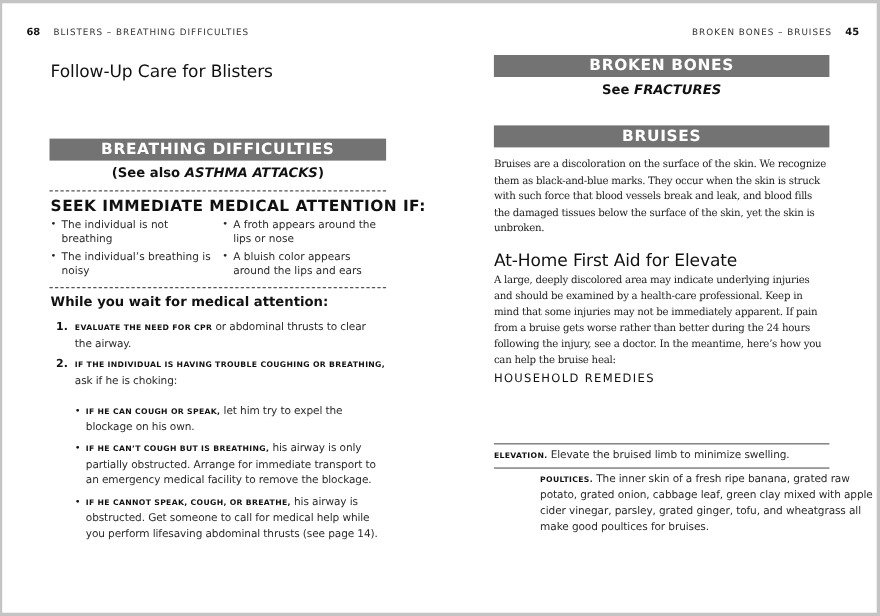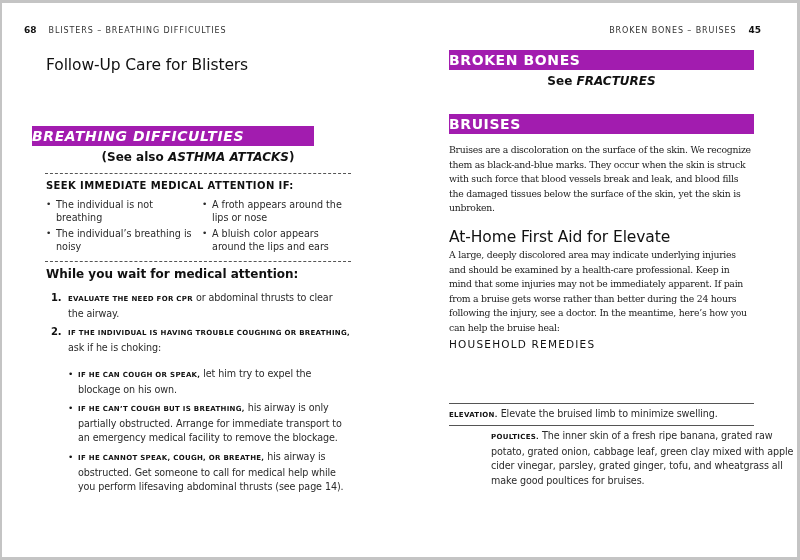--- a/index.html
+++ b/index.html
@@ -16,21 +16,21 @@
     .page-right { left: 400px; width: 395px; }
 
     .running-head {
       position: absolute; top: 22px;
       font-family: "DejaVu Sans", sans-serif;
       font-size: 8px; letter-spacing: 0.9px; color: #333;
     }
     .folio { font-weight: bold; font-size: 9px; color: #111; letter-spacing: 0; }
     .rh-left { left: 22px; }
     .rh-left .folio { margin-right: 12px; }
-    .rh-right { right: 36px; }
+    .rh-right { right: 16px; }
     .rh-right .folio { margin-left: 12px; }
 
     .abs { position: absolute; }
 
     .h2 {
       font-family: "DejaVu Sans", sans-serif;
       font-size: 15.5px; color: #111; letter-spacing: -0.1px; white-space: nowrap;
     }
     .body-serif {
       font-family: "DejaVu Serif", serif;
@@ -39,39 +39,39 @@
     .body-sans {
       font-family: "DejaVu Sans", sans-serif;
       font-size: 9.6px; line-height: 14.5px; color: #2a2a2a; letter-spacing: -0.1px;
     }
     .smallcaps-bold {
       font-family: "DejaVu Sans", sans-serif; font-weight: bold;
       font-size: 7px; letter-spacing: 0.3px; color: #111;
     }
 
     .bar {
-      position: absolute; background: #a21caf; color: #fff;
+      position: absolute; background: #737373; color: #fff;
       font-family: "DejaVu Sans", sans-serif; font-weight: bold;
-      letter-spacing: 0.6px;
+      text-align: center; letter-spacing: 0.6px;
     }
     .subtitle {
       position: absolute; text-align: center;
       font-family: "DejaVu Sans", sans-serif; font-weight: bold; color: #111;
     }
     .subtitle i { font-style: italic; }
 
     .dashed {
       position: absolute; height: 0;
       border-top: 1.5px dashed #555;
     }
     .rule { position: absolute; height: 0; border-top: 1px solid #555; }
 
     .seek-head {
       position: absolute; font-family: "DejaVu Sans", sans-serif; font-weight: bold;
-      font-size: 10px; letter-spacing: 0.4px; color: #111;
+      font-size: 14px; letter-spacing: 0.4px; color: #111;
     }
     .bullet-list { position: absolute; margin: 0; padding: 0; list-style: none; }
     .bullet-list li {
       position: relative; padding-left: 10px; margin-bottom: 3px;
       font-family: "DejaVu Sans", sans-serif; font-size: 9.6px; line-height: 13px; color: #2a2a2a;
     }
     .bullet-list li::before {
       content: "\2022"; position: absolute; left: 0; top: 0; font-size: 9px;
     }
 
@@ -102,21 +102,21 @@
 
 <div class="spread">
 
   <div class="page page-left">
     <div class="running-head rh-left">
       <span class="folio">68</span><span>BLISTERS – BREATHING DIFFICULTIES</span>
     </div>
 
     <div class="abs h2" style="left:44px; top:53px;">Follow-Up Care for Blisters</div>
 
-    <div class="bar" style="left:30px; top:123px; width:282px; height:20px; line-height:20px; font-size:14px;font-style:italic;">BREATHING DIFFICULTIES</div>
+    <div class="bar" style="left:43px; top:123px; width:306px; height:20px; line-height:20px; font-size:14px;">BREATHING DIFFICULTIES</div>
     <div class="subtitle" style="left:43px; top:147px; width:306px; font-size:12px;">
       <span>(See also </span><i>ASTHMA ATTACKS</i><span>)</span>
     </div>
     <div class="dashed" style="left:43px; top:170px; width:306px;"></div>
 
     <div class="seek-head" style="left:44px; top:177px;">SEEK IMMEDIATE MEDICAL ATTENTION IF:</div>
     <ul class="bullet-list" style="left:44px; top:195px; width:150px;">
       <li>The individual is not breathing</li>
       <li>The individual’s breathing is noisy</li>
     </ul>

